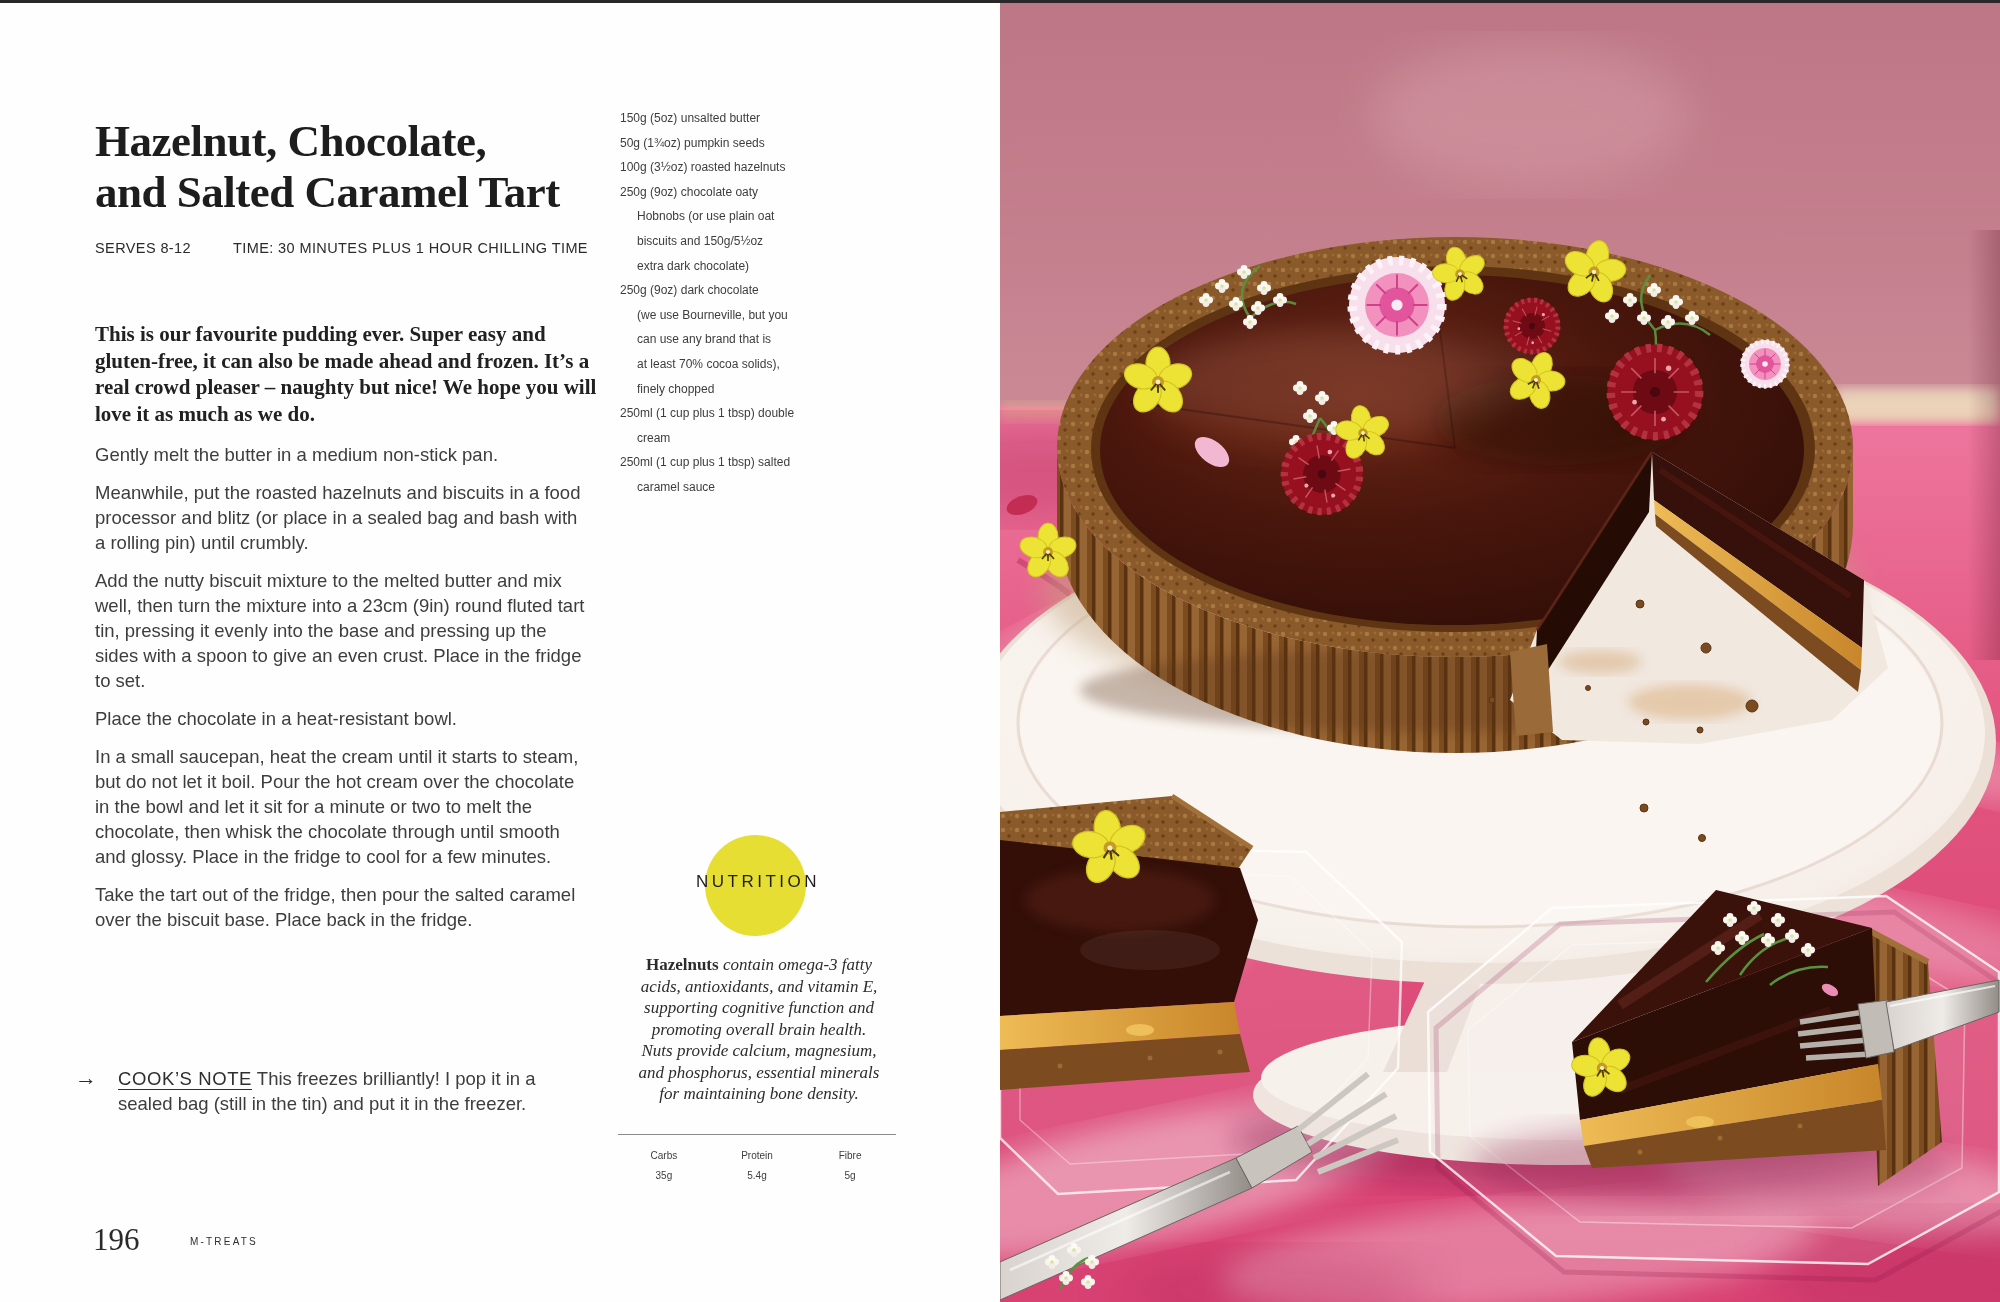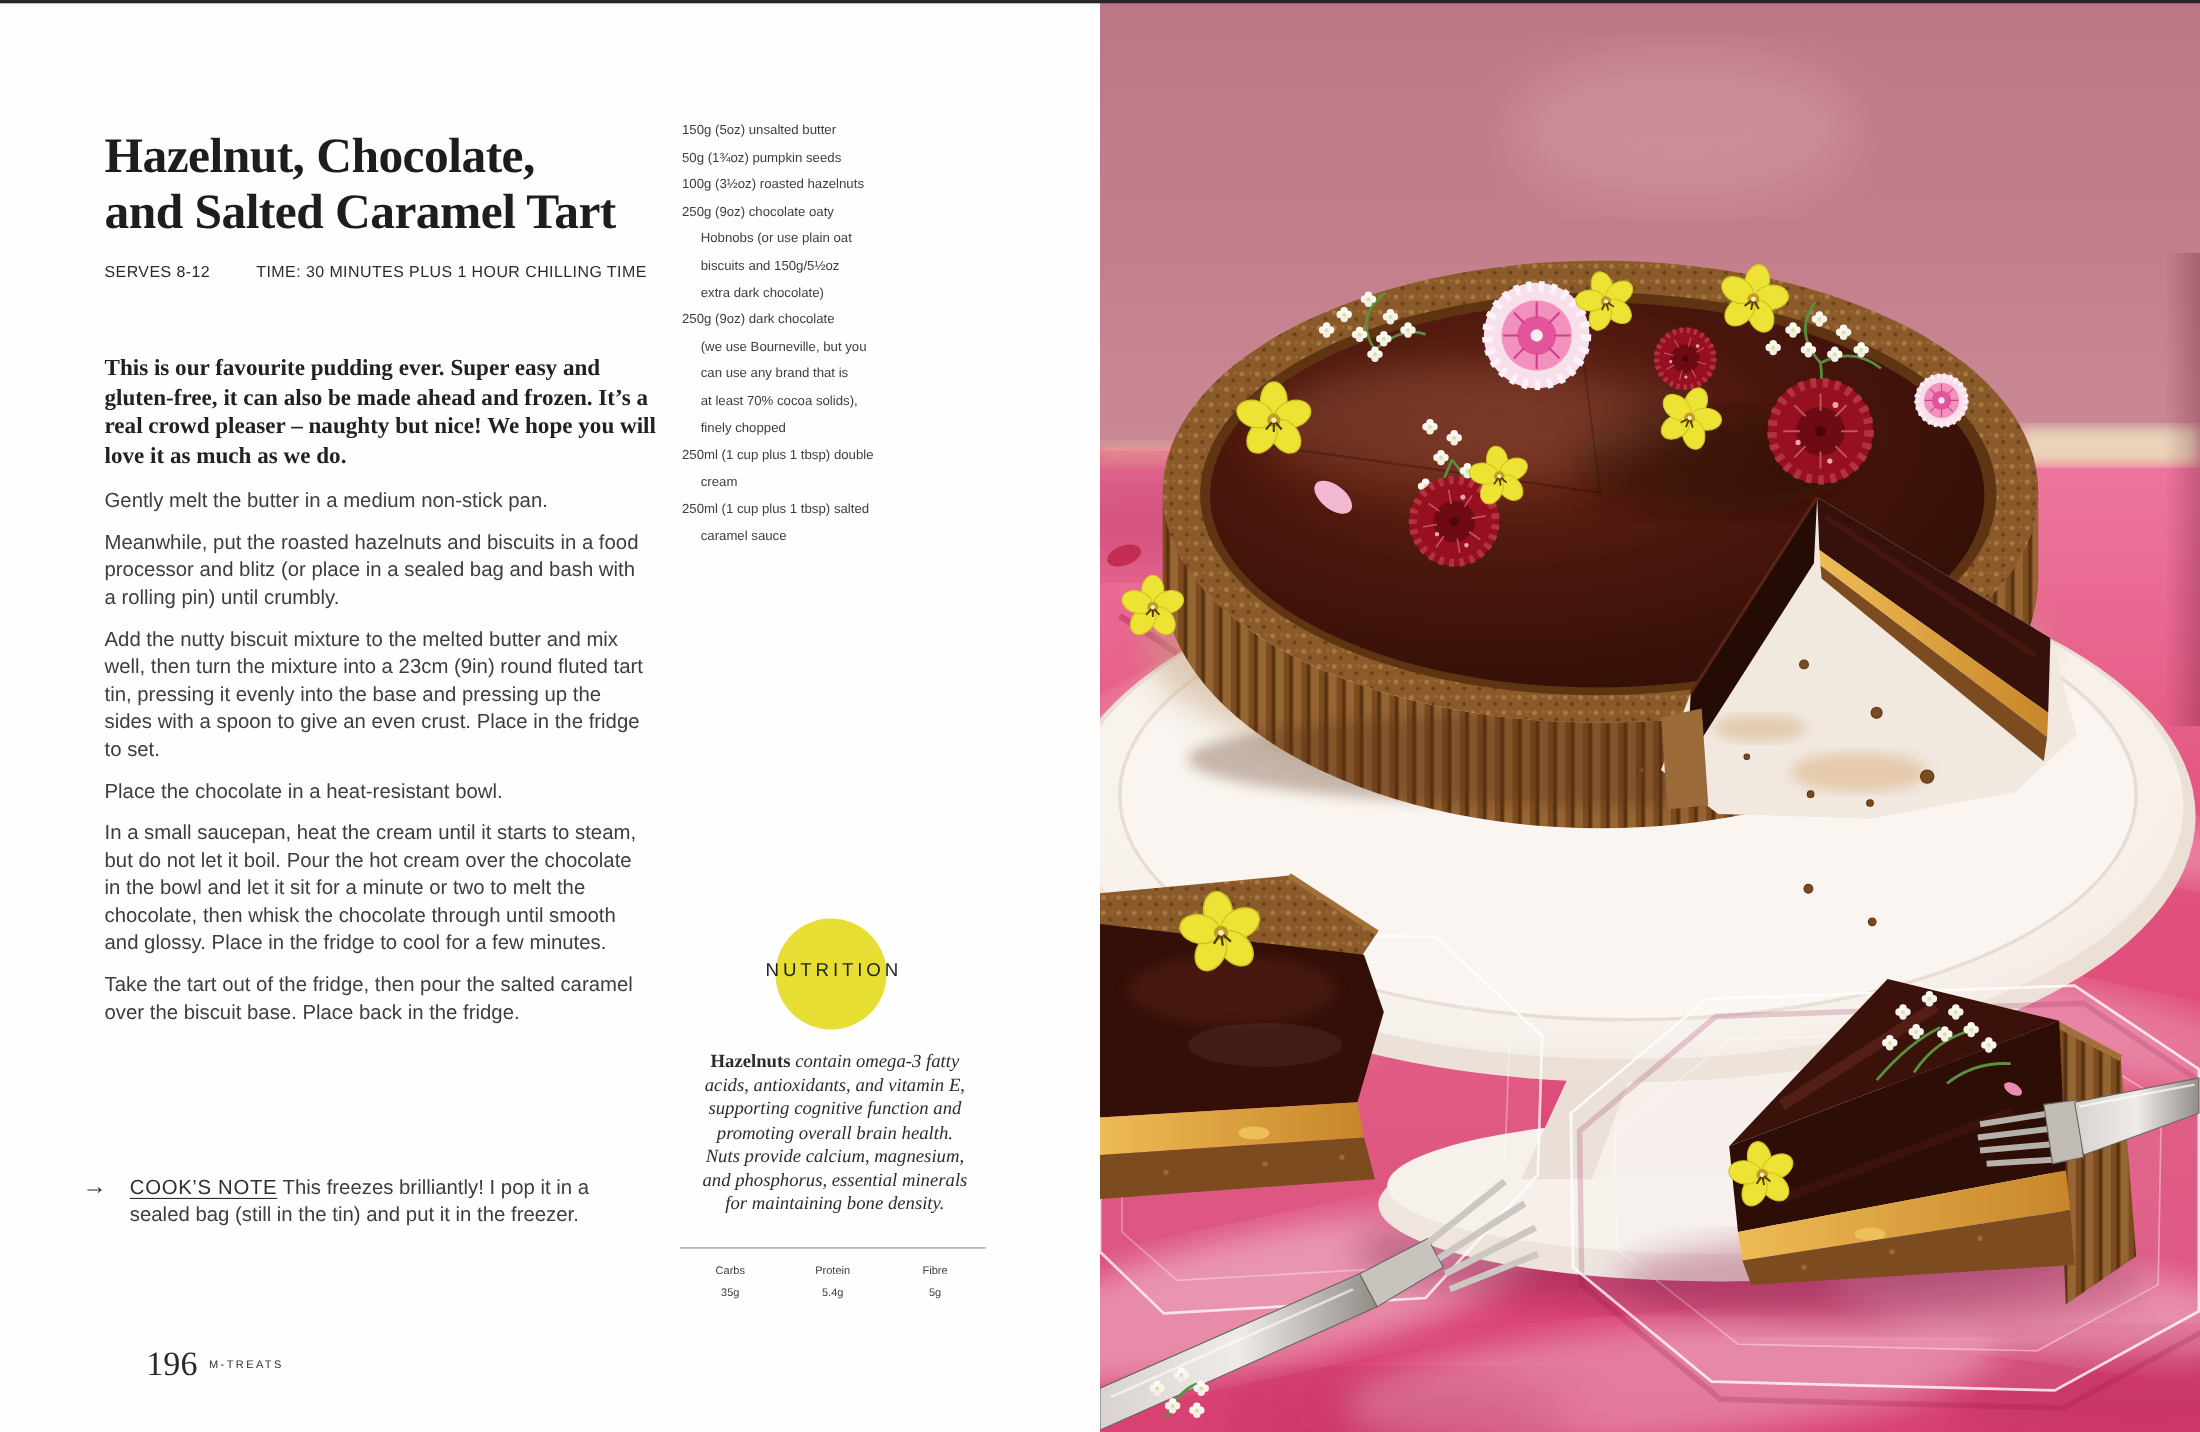--- a/index.html
+++ b/index.html
@@ -25,21 +25,21 @@
   .ing-line.indent{padding-left:17px;}
   .nutrition-circle{position:absolute;left:705px;top:835px;width:101px;height:101px;border-radius:50%;}
   .nutrition-heading{position:absolute;left:628px;top:872px;width:260px;text-align:center;font-size:17px;
                      letter-spacing:3.5px;color:#1f1f1f;}
   .nutrition-blurb{position:absolute;left:638px;top:936px;width:242px;text-align:center;
                    font-family:"Liberation Serif",serif;font-style:italic;font-size:17px;line-height:21.5px;color:#2c2c2c;margin-top:18px;}
   .nutrition-blurb .lead{font-style:normal;font-weight:bold;}
   .nutrition-table{position:absolute;left:618px;top:1134px;width:278px;border-top:1.5px solid #8a8a8a;
                    display:flex;justify-content:space-between;padding-top:11px;}
   .nutrition-col{text-align:center;font-size:10px;line-height:20px;color:#3d3d3d;width:33%;}
-  .page-number{position:absolute;left:93px;top:1222px;font-family:"Liberation Serif",serif;font-size:31px;color:#2a2a2a;margin-left:40px;}
+  .page-number{position:absolute;left:93px;top:1222px;font-family:"Liberation Serif",serif;font-size:31px;color:#2a2a2a;}
   .section-label{position:absolute;left:190px;top:1236px;font-size:10px;letter-spacing:2.2px;color:#2e2e2e;}
   
   .photo-page{position:absolute;left:1000px;top:0;width:1000px;height:1302px;}
   .photo-page svg{display:block;}
 </style>
 </head>
 <body>
 
 <div class="spread">
   <div class="top-edge"></div>

